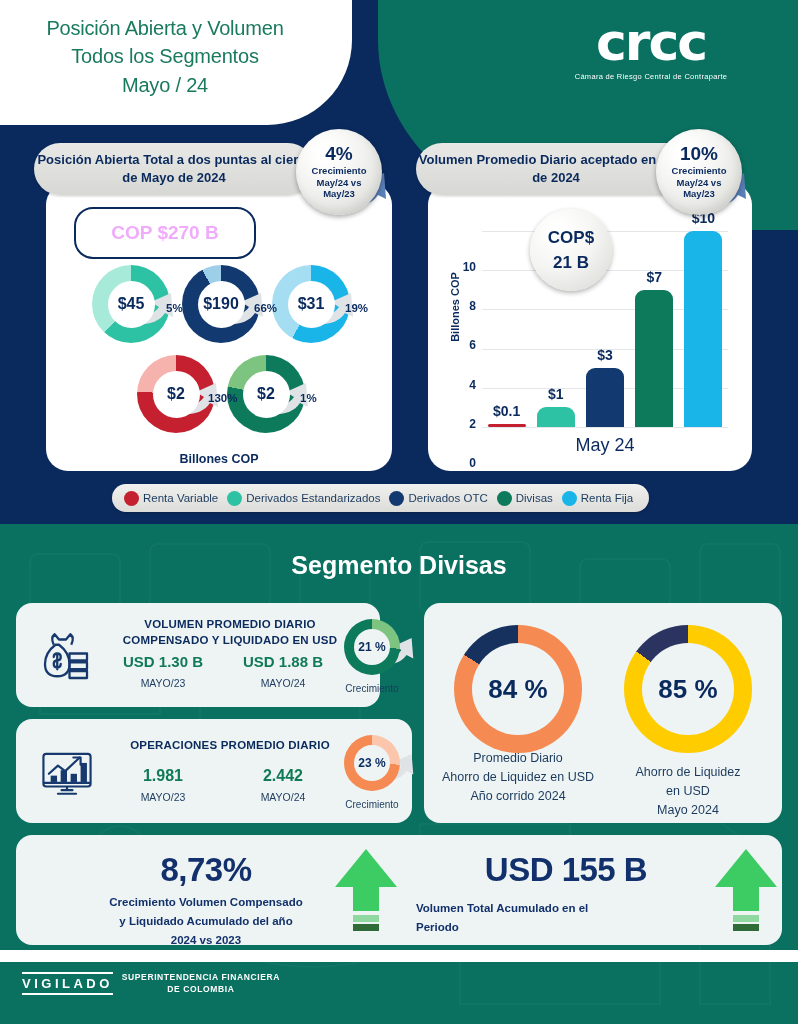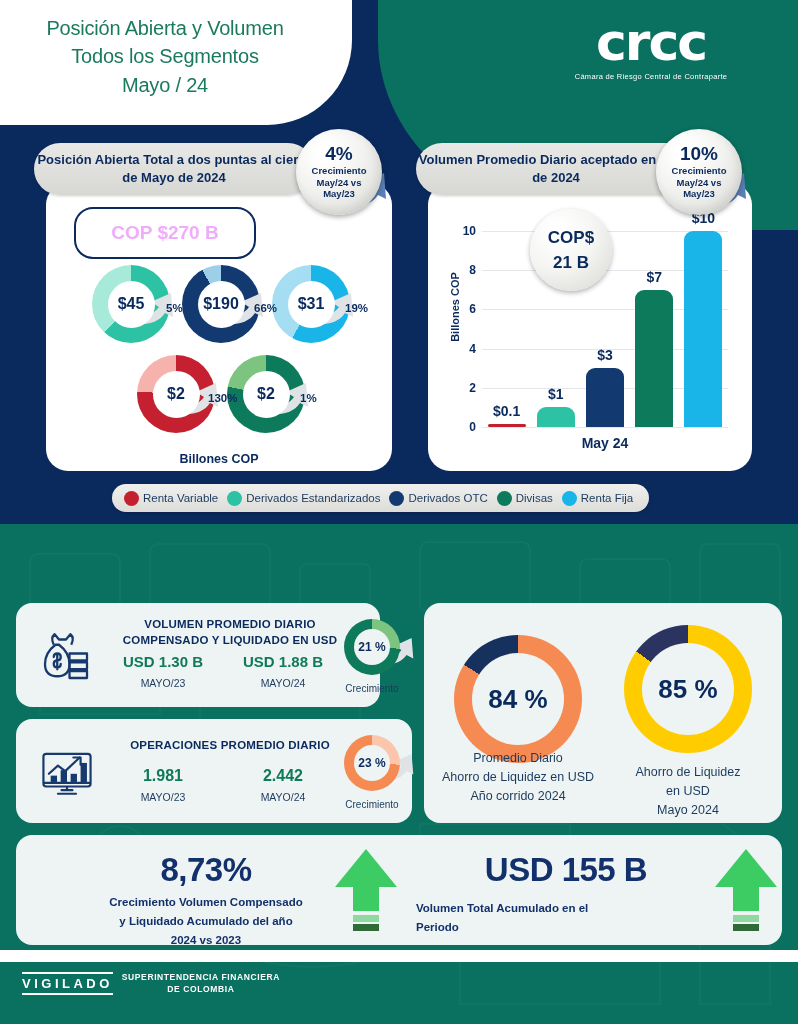--- a/index.html
+++ b/index.html
@@ -142,30 +142,31 @@
   .y-axis-label {
     position: absolute; left: -8px; top: 118px;
     transform: rotate(-90deg);
     color: #0a2a5e; font-size: 11px; font-weight: bold;
     transform-origin: center;
   }
   .ytick {
     position: absolute; left: 26px; width: 22px; text-align: right;
     color: #0a2a5e; font-size: 12px; font-weight: bold;
     transform: translateY(-7px);
+    margin-top: 36px;
   }
   .gridline { position: absolute; left: 54px; width: 246px; height: 1px; background: #e4e7ea; }
   .bar { position: absolute; bottom: 0; border-radius: 9px 9px 0 0; }
   .bar-label {
     position: absolute; color: #0a2a5e; font-size: 14px; font-weight: bold;
     text-align: center; white-space: nowrap;
   }
   .x-label {
     position: absolute; left: 54px; width: 246px; text-align: center;
-    color: #0a2a5e; font-size: 14px; font-weight: bold;
+    color: #0a2a5e; font-size: 18px; font-weight: normal;
   }
   .cop-bubble {
     position: absolute; left: 102px; top: 26px;
     width: 82px; height: 82px; border-radius: 50%;
     background: radial-gradient(circle at 34% 28%, #ffffff 10%, #f4f4f2 48%, #d6d6d2 100%);
     box-shadow: 0 2px 5px rgba(0,0,0,.3);
     display:flex; flex-direction: column; align-items:center; justify-content:center;
     color:#0a2a5e; font-weight:bold; font-size:17px; line-height: 1.5; z-index: 9;
   }
 
@@ -451,20 +452,21 @@
       <circle cx="120" cy="330" r="28"></circle>
       <path d="M420 300 h150 v70 h-150 z"></path>
       <path d="M620 280 q40 -30 90 10 t60 40"></path>
       <path d="M30 420 q90 -40 180 0 t180 10"></path>
       <path d="M460 430 h200 v50 h-200 z"></path>
       <path d="M700 380 h70 v100 h-70 z"></path>
       <path d="M250 250 q60 -50 130 -10"></path>
     </g>
   </svg>
 
+  <div class="section-title">Segmento Divisas</div>
 
   <div class="card card-a">
     <svg style="position:absolute;left:22px;top:26px;width:56px;height:56px;" viewBox="0 0 64 64">
       <g fill="none" stroke="#17396e" stroke-width="2.6" stroke-linejoin="round">
         <path d="M18 18 q-4 -8 1 -12 l5 6 h8 l5 -6 q5 4 1 12"></path>
         <path d="M20 18 q-12 9 -12 22 0 14 14 14 t14 -14 q0 -13 -12 -22 z"></path>
         <rect x="36" y="28" width="20" height="8"></rect>
         <rect x="36" y="38" width="20" height="8"></rect>
         <rect x="36" y="48" width="20" height="8"></rect>
         <path d="M22 28 v18 M18 32 q0 -4 4 -4 t4 4 -4 4 -4 4 4 4 4 -4" stroke-linecap="round"></path>
@@ -518,21 +520,21 @@
           <path d="M1 36 C10 39 26 37 33 26 L41 30 L39 6 L19 15 L27 20 C22 28 10 30 1 29 Z" fill="#dfe3e6"></path>
         </svg>
         <div class="mini-ring" style="background: conic-gradient(#fbc6ab 0% 26%, #f58a52 26% 100%);">
           <div class="mini-hole">23 %</div>
         </div>
       </div>
     <div class="crecimiento-lbl" style="left:316px;top:80px;">Crecimiento</div>
   </div>
 
   <div class="card card-c">
-    <div class="big-donut" style="left:30px;top:32px;" id="big-donut-0">
+    <div class="big-donut" style="left:30px;top:22px;" id="big-donut-0">
         <div class="big-ring" style="background: conic-gradient(#f58a52 0% 84%, #17315e 84% 100%);">
           <div class="big-hole">84 %</div>
         </div>
       </div>
     <div class="big-caption" style="left:-1px;top:146px;">
       <div>Promedio Diario</div>
       <div>Ahorro de Liquidez en USD</div>
       <div>Año corrido 2024</div>
     </div>
     <div class="big-donut" style="left:200px;top:22px;" id="big-donut-1">

